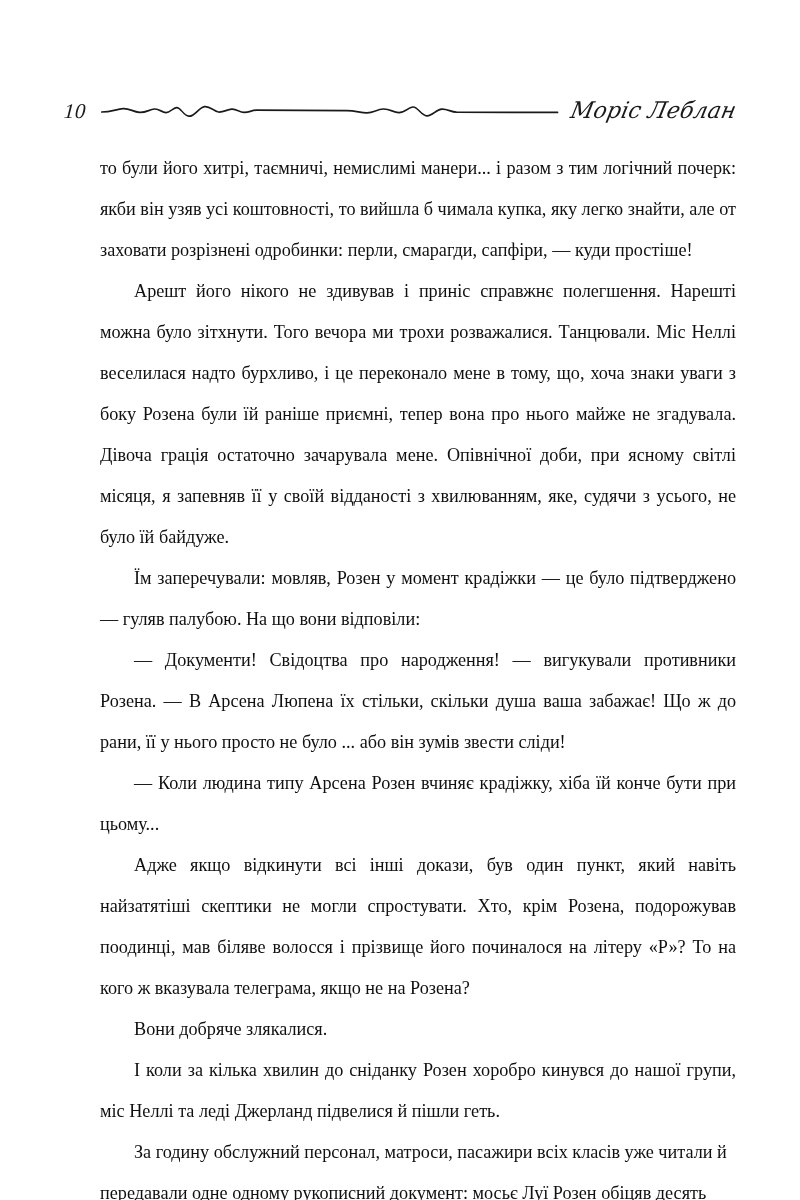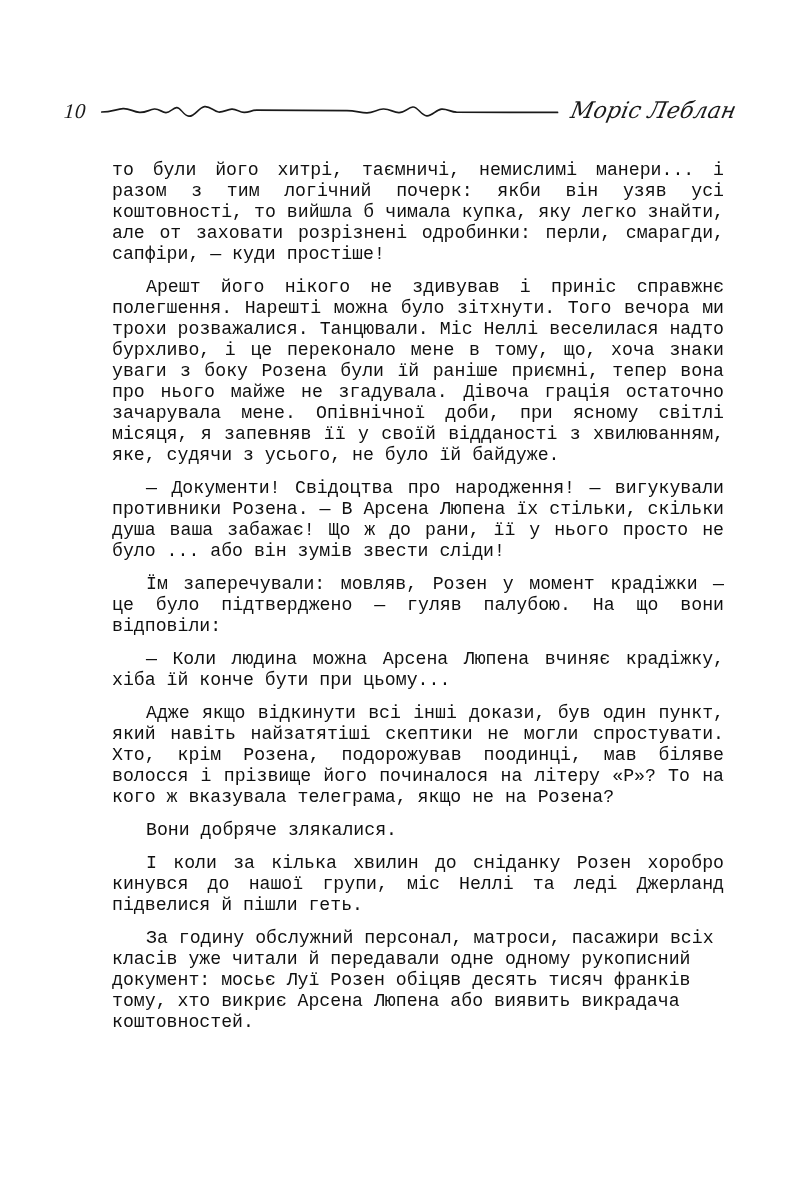--- a/index.html
+++ b/index.html
@@ -76,31 +76,30 @@
 
   
   .textblock {
     position: absolute;
     left: 100px;
     top: 148px;
     width: 636px;
   }
 
   p.para {
-    margin: 12px;
+    margin: 0;
     font-size: 18.2px;
-    line-height: 21px;
+    line-height: 41px;
     text-align: justify;
     text-justify: inter-word;
     text-indent: 34px;
     hyphens: manual;
     -webkit-hyphens: manual;
     word-spacing: 0px;
     color: #101010;
-    font-family: Liberation Mono, monospace;
   }
   p.para.no-indent {
     text-indent: 0;
   }
   p.para:last-child {
     text-align: left;
   }
   
 </style>
 </head>
@@ -136,22 +135,22 @@
                  L 556,16.4" fill="none" stroke="#1a1a1a" stroke-width="1.7" stroke-linecap="round"></path>
       </svg>
     </div>
 
     <div class="byline">Морiс Леблан</div>
   </div>
 
   <div class="textblock">
     <p class="para no-indent">то були його хитрі, таємничі, немислимі манери... і разом з тим логічний почерк: якби він узяв усі коштовності, то вийшла б чимала купка, яку легко знайти, але от заховати розрізнені одробинки: перли, смарагди, сапфіри, — куди простіше!</p>
     <p class="para">Арешт його нікого не здивував і приніс справжнє полегшення. Нарешті можна було зітхнути. Того вечора ми трохи розважалися. Танцювали. Міс Неллі веселилася надто бурхливо, і це переконало мене в тому, що, хоча знаки уваги з боку Розена були їй раніше приємні, тепер вона про нього майже не згадувала. Дівоча грація остаточно зачарувала мене. Опівнічної доби, при ясному світлі місяця, я запевняв її у своїй відданості з хвилюванням, яке, судячи з усього, не було їй байдуже.</p>
+    <p class="para">Їм заперечували: мовляв, Розен у момент крадіжки — це було підтверджено — гуляв палубою. На що вони відповіли:</p>
     <p class="para">— Документи! Свідоцтва про народження! — вигукували противники Розена. — В Арсена Люпена їх стільки, скільки душа ваша забажає! Що ж до рани, її у нього просто не було ... або він зумів звести сліди!</p>
-    <p class="para">Їм заперечували: мовляв, Розен у момент крадіжки — це було підтверджено — гуляв палубою. На що вони відповіли:</p>
-    <p class="para">— Коли людина можна Арсена Люпена вчиняє крадіжку, хіба їй конче бути при цьому...</p>
+    <p class="para">— Коли людина типу Арсена Розен вчиняє крадіжку, хіба їй конче бути при цьому...</p>
     <p class="para">Адже якщо відкинути всі інші докази, був один пункт, який навіть найзатятіші скептики не могли спростувати. Хто, крім Розена, подорожував поодинці, мав біляве волосся і прізвище його починалося на літеру «Р»? То на кого ж вказувала телеграма, якщо не на Розена?</p>
     <p class="para">Вони добряче злякалися.</p>
     <p class="para">І коли за кілька хвилин до сніданку Розен хоробро кинувся до нашої групи, міс Неллі та леді Джерланд підвелися й пішли геть.</p>
     <p class="para">За годину обслужний персонал, матроси, пасажири всіх класів уже читали й передавали одне одному рукописний документ: мосьє Луї Розен обіцяв десять тисяч франків тому, хто викриє Арсена Люпена або виявить викрадача коштовностей.</p>
   </div>
 
 </div>
 
 </body></html>

